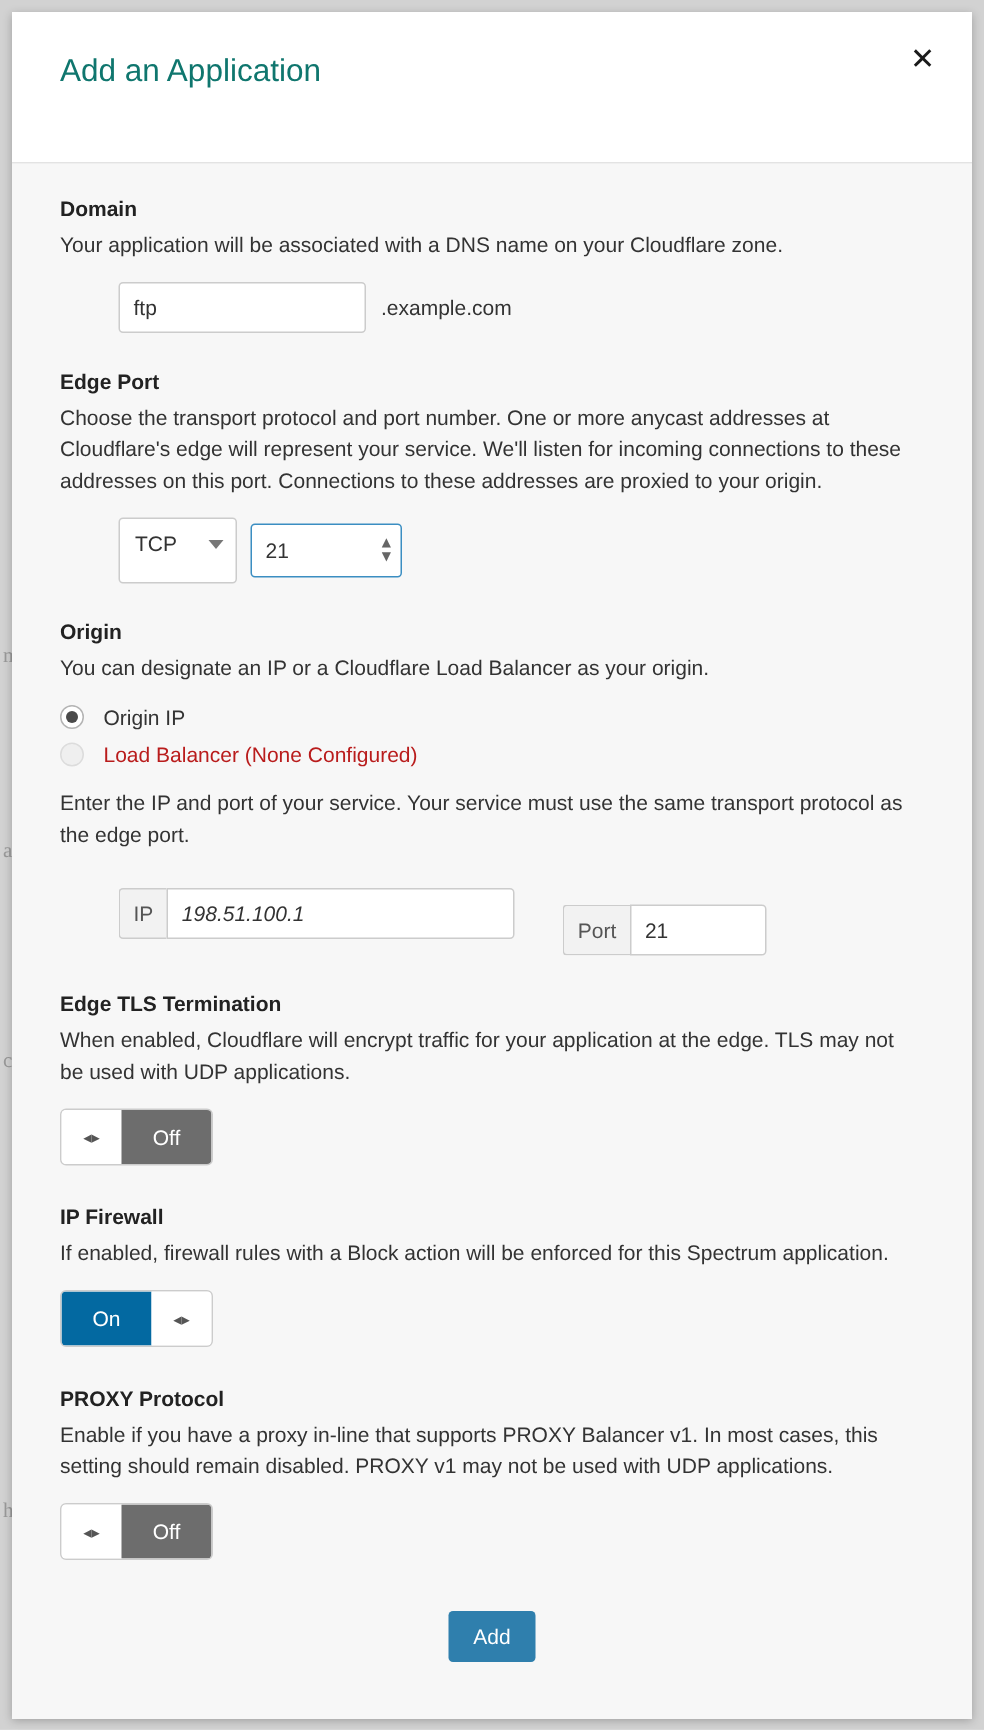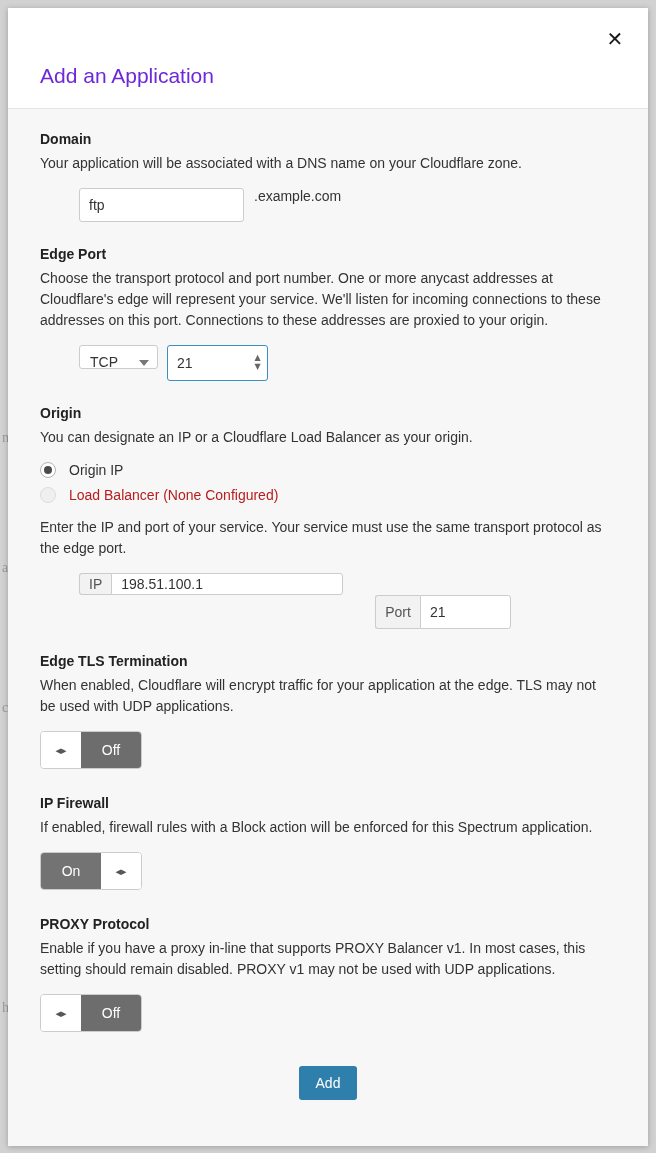--- a/index.html
+++ b/index.html
@@ -36,23 +36,23 @@
   .modal-header {
     position: relative;
     background: #ffffff;
     height: 101px;
     border-bottom: 1px solid #e3e3e3;
     box-sizing: border-box;
   }
   .modal-title {
     position: absolute;
     left: 32px;
-    top: 56px;
+    top: 28px;
     font-size: 21px;
-    color: #6d28d9;
+    color: #0f766e;
     font-weight: normal;
     margin: 0;
   }
   .close-btn {
     position: absolute;
     right: 20px;
     top: 18px;
     width: 26px;
     height: 26px;
     line-height: 26px;
@@ -77,21 +77,21 @@
   }
   .section-desc {
     font-size: 14px;
     color: #333;
     line-height: 21px;
     margin: 0 0 14px 0;
     max-width: 565px;
   }
   .field-row {
     display: flex;
-    align-items: flex-start;
+    align-items: center;
     margin-bottom: 24px;
     padding-left: 39px;
   }
   input[type="text"] {
     font-family: "Liberation Sans", sans-serif;
     font-size: 14px;
     color: #333;
     padding: 7px 9px;
     border: 1px solid #ccc;
     border-radius: 3px;
@@ -101,21 +101,21 @@
   }
   .domain-input { width: 165px; height: 34px; }
   .domain-suffix {
     margin-left: 10px;
     font-size: 14px;
     color: #333;
   }
   .select-wrap {
     position: relative;
     width: 79px;
-    height: 24px;
+    height: 44px;
     border: 1px solid #ccc;
     border-radius: 3px;
     background: #fff;
     box-sizing: border-box;
     margin-right: 9px;
   }
   .select-wrap .sel-val {
     position: absolute;
     left: 10px;
     top: 8px;
@@ -194,22 +194,23 @@
     border-right: none;
     border-radius: 3px 0 0 3px;
     font-size: 14px;
     color: #555;
     padding: 0 9px;
     display: flex;
     align-items: center;
   }
   .ip-input {
     width: 232px;
-    height: 22px;
+    height: 34px;
     border-radius: 0 3px 3px 0 !important;
+    font-style: italic;
   }
   .port2-input {
     width: 91px;
     height: 34px;
     border-radius: 0 3px 3px 0 !important;
   }
   .toggle {
     display: inline-flex;
     height: 36px;
     border: 1px solid #ccc;
@@ -231,21 +232,21 @@
   .toggle .state {
     width: 60px;
     display: flex;
     align-items: center;
     justify-content: center;
     font-size: 14px;
     color: #fff;
     font-weight: normal;
   }
   .toggle.off .state { background: #6d6d6d; }
-  .toggle.on .state { background: #737373; }
+  .toggle.on .state { background: #0369a1; }
   .toggle.on { flex-direction: row; }
   .footer {
     padding: 8px 32px 24px 32px;
     display: flex;
     justify-content: center;
   }
   .add-btn {
     background: #2f7fad;
     color: #fff;
     border: none;

